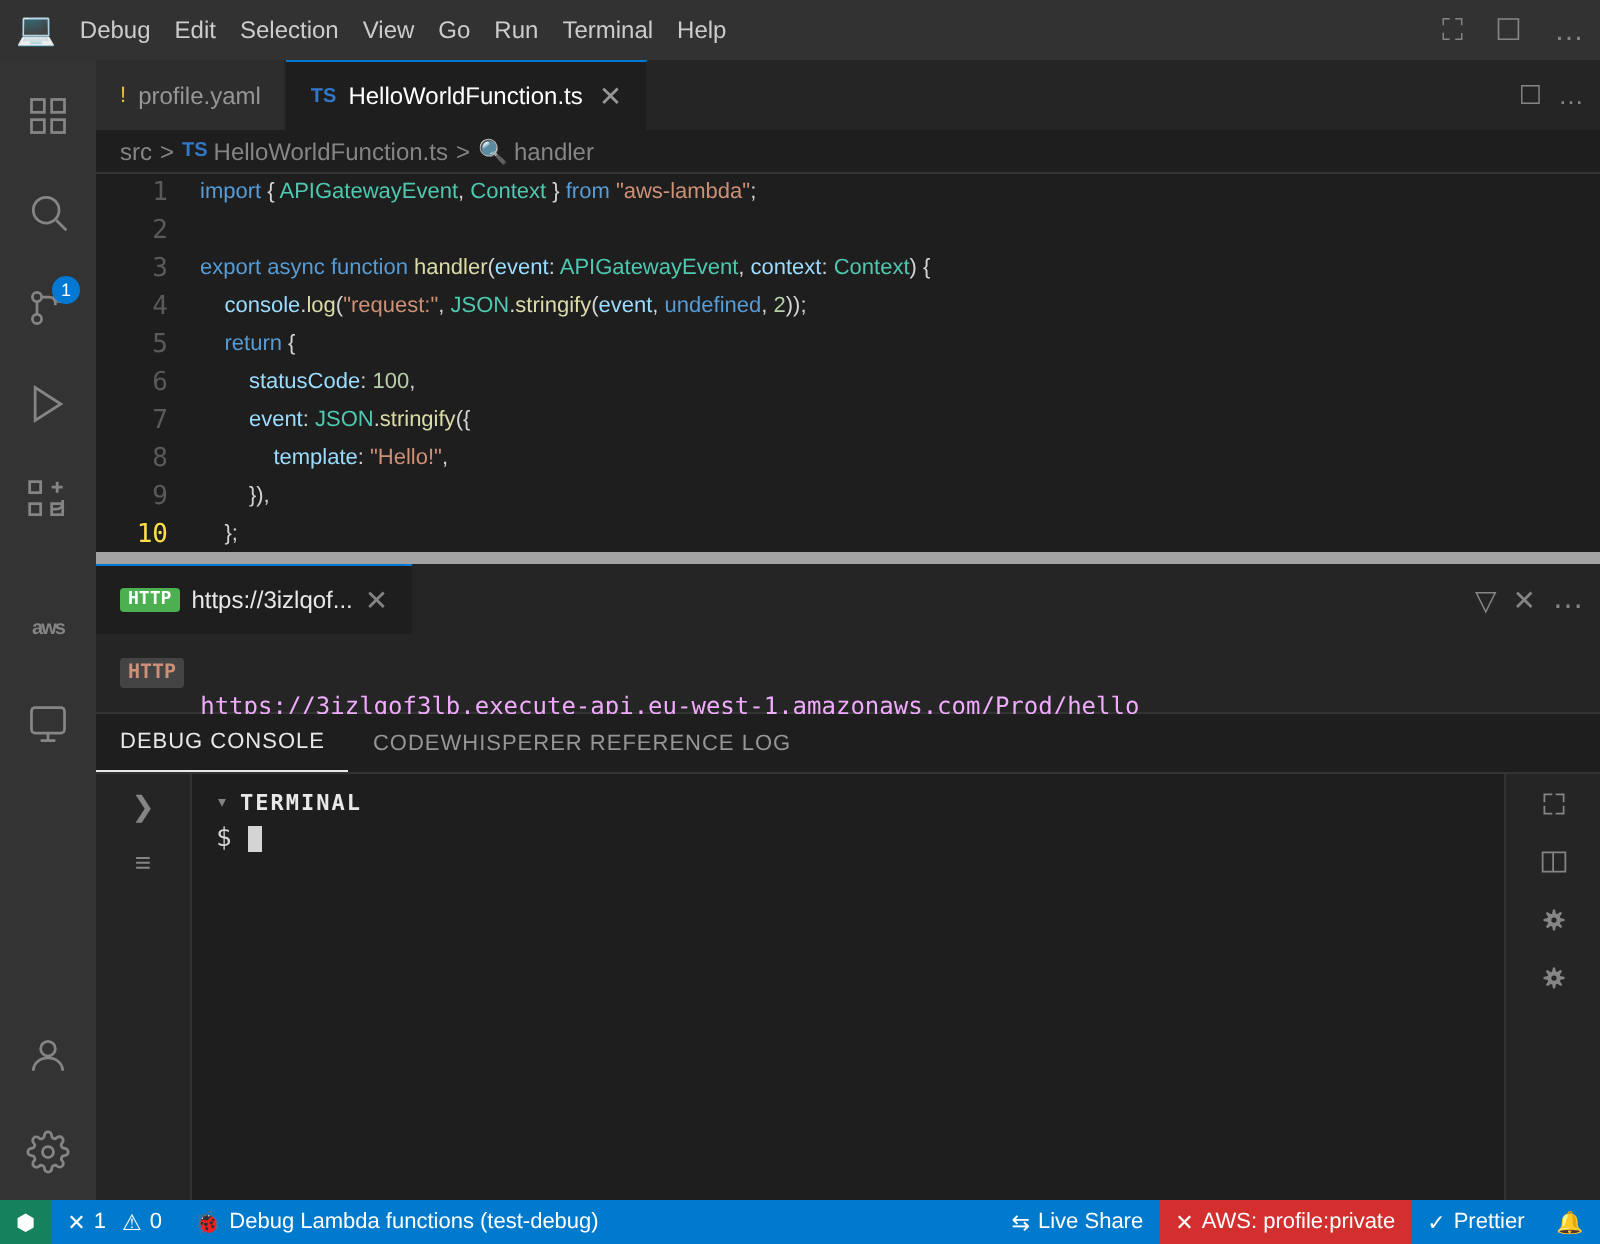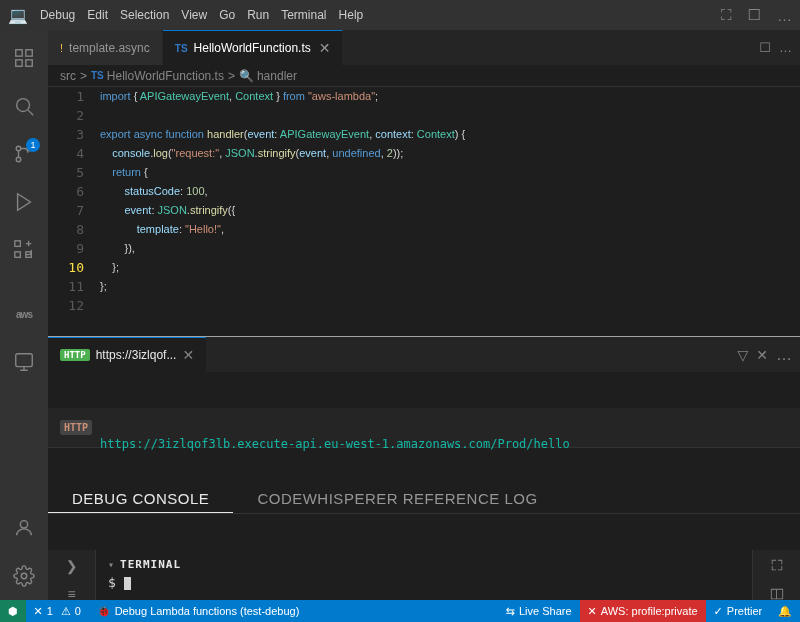--- a/index.html
+++ b/index.html
@@ -41,34 +41,34 @@
     .code-line { white-space: pre; }
     .kw { color: #569cd6; }
     .fn { color: #dcdcaa; }
     .str { color: #ce9178; }
     .type { color: #4ec9b0; }
     .param { color: #9cdcfe; }
     .num { color: #b5cea8; }
     .punct { color: #d4d4d4; }
 
     
-    .bottom-section { height: 264px; display: flex; flex-direction: column; flex-shrink: 0; border-top: 1px solid #a3a3a3; gap: 36px; }
+    .bottom-section { height: 324px; display: flex; flex-direction: column; flex-shrink: 0; border-top: 6px solid #a3a3a3; }
 
     
     .panel-header { height: 35px; background: #252526; display: flex; align-items: stretch; flex-shrink: 0; }
     .panel-header-right { margin-left: auto; display: flex; align-items: center; gap: 8px; padding: 0 8px; color: #858585; }
 
     
     .url-bar { height: 40px; background: #252526; display: flex; align-items: center; padding: 0 12px; gap: 8px; border-bottom: 1px solid #333; flex-shrink: 0; }
     .url-badge { background: #444; color: #ce9178; font-size: 10px; font-weight: bold; padding: 2px 4px; border-radius: 2px; font-family: monospace; }
-    .url-text { color: #14b8a6; font-size: 12px; font-family: 'Consolas', monospace; margin-top: 32px; }
+    .url-text { color: #f0abfc; font-size: 12px; font-family: 'Consolas', monospace; margin-top: 32px; }
 
     
     .sub-tabs { height: 30px; background: #1e1e1e; display: flex; align-items: stretch; border-bottom: 1px solid #333; flex-shrink: 0; }
-    .sub-tab { display: flex; align-items: center; padding: 0 24px; font-size: 15px; color: #969696; cursor: pointer; text-transform: uppercase; letter-spacing: 0.5px; }
+    .sub-tab { display: flex; align-items: center; padding: 0 12px; font-size: 11px; color: #969696; cursor: pointer; text-transform: uppercase; letter-spacing: 0.5px; }
     .sub-tab.active { color: #e8e8e8; border-bottom: 1px solid #e8e8e8; }
 
     
     .terminal-area { flex: 1; background: #1e1e1e; display: flex; overflow: hidden; }
     .terminal-sidebar { width: 48px; background: #252526; display: flex; flex-direction: column; align-items: center; padding: 4px 0; gap: 4px; flex-shrink: 0; border-right: 1px solid #333; }
     .terminal-sidebar-icon { color: #858585; font-size: 14px; cursor: pointer; padding: 4px; }
     .terminal-content { flex: 1; padding: 8px 12px; font-family: 'Consolas', monospace; font-size: 13px; overflow: hidden; }
     .terminal-header { display: flex; align-items: center; gap: 6px; color: #858585; font-size: 11px; margin-bottom: 4px; text-transform: uppercase; }
     .terminal-chevron { font-size: 10px; }
     .terminal-title { font-weight: bold; color: #e8e8e8; letter-spacing: 1px; }
@@ -164,21 +164,21 @@
           <path d="M19.4 15a1.65 1.65 0 0 0 .33 1.82l.06.06a2 2 0 0 1-2.83 2.83l-.06-.06a1.65 1.65 0 0 0-1.82-.33 1.65 1.65 0 0 0-1 1.51V21a2 2 0 0 1-4 0v-.09A1.65 1.65 0 0 0 9 19.4a1.65 1.65 0 0 0-1.82.33l-.06.06a2 2 0 0 1-2.83-2.83l.06-.06A1.65 1.65 0 0 0 4.68 15a1.65 1.65 0 0 0-1.51-1H3a2 2 0 0 1 0-4h.09A1.65 1.65 0 0 0 4.6 9a1.65 1.65 0 0 0-.33-1.82l-.06-.06a2 2 0 0 1 2.83-2.83l.06.06A1.65 1.65 0 0 0 9 4.68a1.65 1.65 0 0 0 1-1.51V3a2 2 0 0 1 4 0v.09a1.65 1.65 0 0 0 1 1.51 1.65 1.65 0 0 0 1.82-.33l.06-.06a2 2 0 0 1 2.83 2.83l-.06.06A1.65 1.65 0 0 0 19.4 9a1.65 1.65 0 0 0 1.51 1H21a2 2 0 0 1 0 4h-.09a1.65 1.65 0 0 0-1.51 1z"></path>
         </svg>
     </div>
   </div>
 
   <div class="editor-area">
 
     <div class="tab-bar">
       <div class="tab">
         <span class="tab-icon" style="color:#f0c040;">!</span>
-        <span>template.async</span>
+        <span>profile.yaml</span>
       </div>
       <div class="tab active">
         <span class="tab-icon" style="color:#3178c6; font-size:10px; font-weight:bold;">TS</span>
         <span>HelloWorldFunction.ts</span>
         <span class="tab-close">✕</span>
       </div>
       <div class="tab-bar-actions">
         <span style="cursor:pointer; color:#858585;">☐</span>
         <span style="cursor:pointer; color:#858585;">…</span>
       </div>

